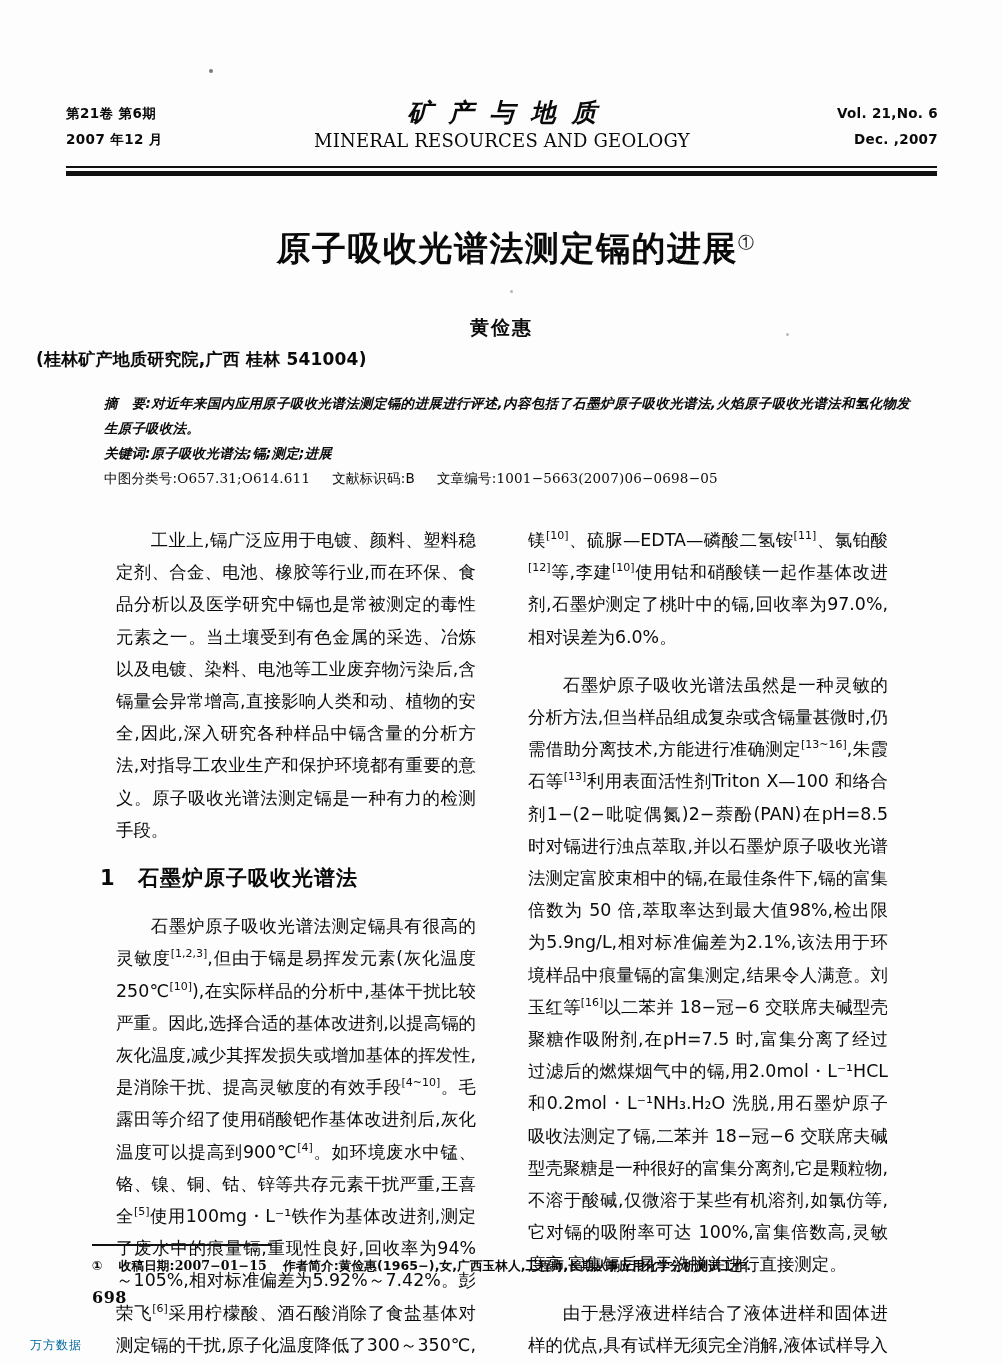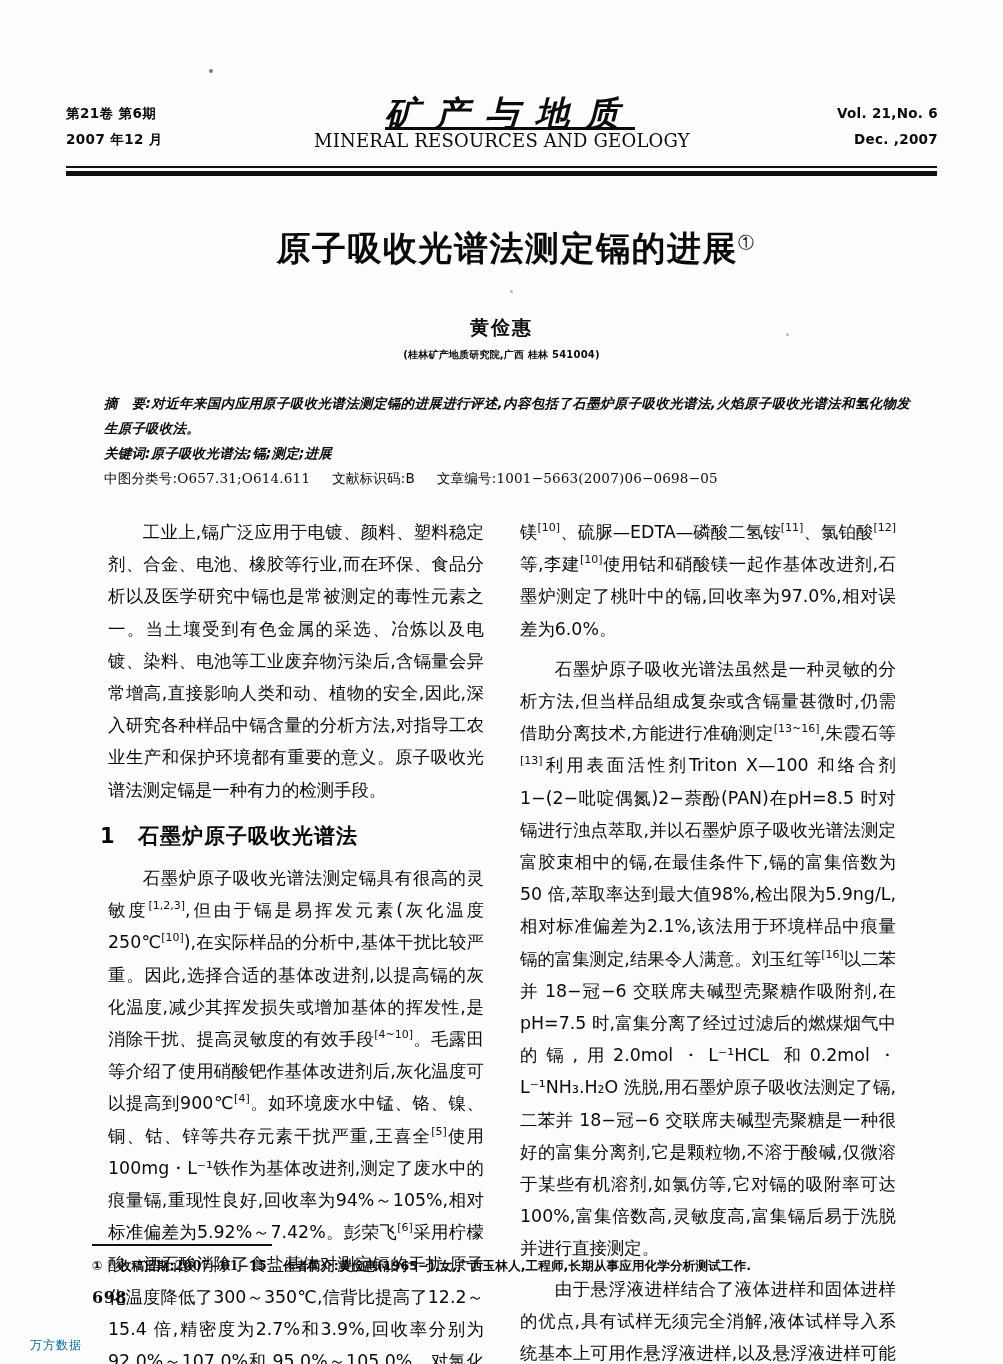--- a/index.html
+++ b/index.html
@@ -54,27 +54,26 @@
   .mh-center {
     position: absolute;
     left: 50%;
     top: -2px;
     transform: translateX(-50%);
     text-align: center;
     width: 460px;
   }
   .mh-cn {
     font-family: "DejaVu Serif", "Liberation Serif", serif;
-    font-size: 34px;
+    font-size: 25px;
     font-weight: bold;
     font-style: italic;
     letter-spacing: 16px;
     line-height: 30px;
     text-indent: 16px;
-    text-decoration: underline;
   }
   .mh-en {
     font-family: "DejaVu Serif", "Liberation Serif", serif;
     font-size: 18px;
     line-height: 22px;
     letter-spacing: 0.2px;
     margin-top: 2px;
     white-space: nowrap;
   }
   .rule-thin {
@@ -120,24 +119,24 @@
     text-align: center;
     font-size: 19px;
     font-weight: bold;
     letter-spacing: 2px;
   }
   .affil {
     position: absolute;
     left: 0;
     right: 0;
     top: 348px;
-    text-align: center;
-    font-size: 10px;
+    font-size: 17px;
     font-weight: bold;
     letter-spacing: 0.2px;
+    padding-left: 36px;
   }
 
   
   .abs-block {
     position: absolute;
     left: 104px;
     top: 391px;
     width: 806px;
     font-size: 13.5px;
     font-weight: bold;
@@ -167,21 +166,21 @@
     font-size: 17.4px;
     line-height: 32.2px;
     text-align: justify;
     text-justify: inter-character;
     letter-spacing: 0px;
   }
   .col-left  { left: 100px; }
   .col-right { left: 512px; }
 
   .col p {
-    margin: 8px;
+    margin: 16px;
     text-indent: 2em;
     text-align: justify;
   }
   .col p.noindent { text-indent: 0; }
 
   .sec-head {
     margin: 14px 0 10px 0;
     font-size: 21px;
     font-weight: bold;
     letter-spacing: 1px;

